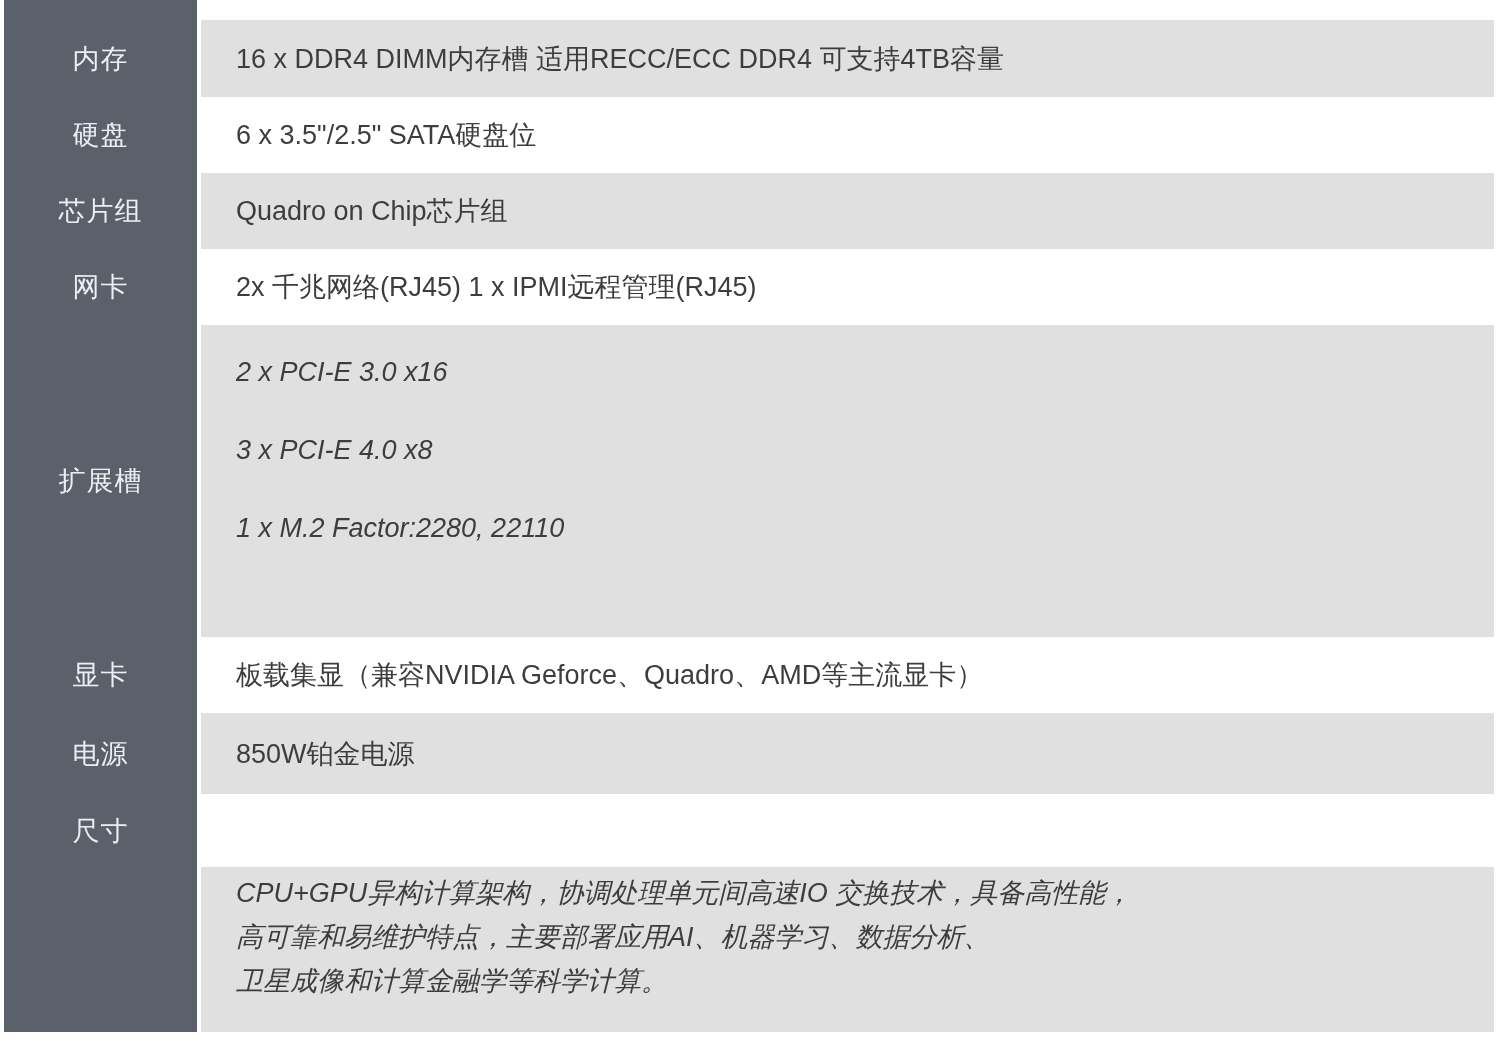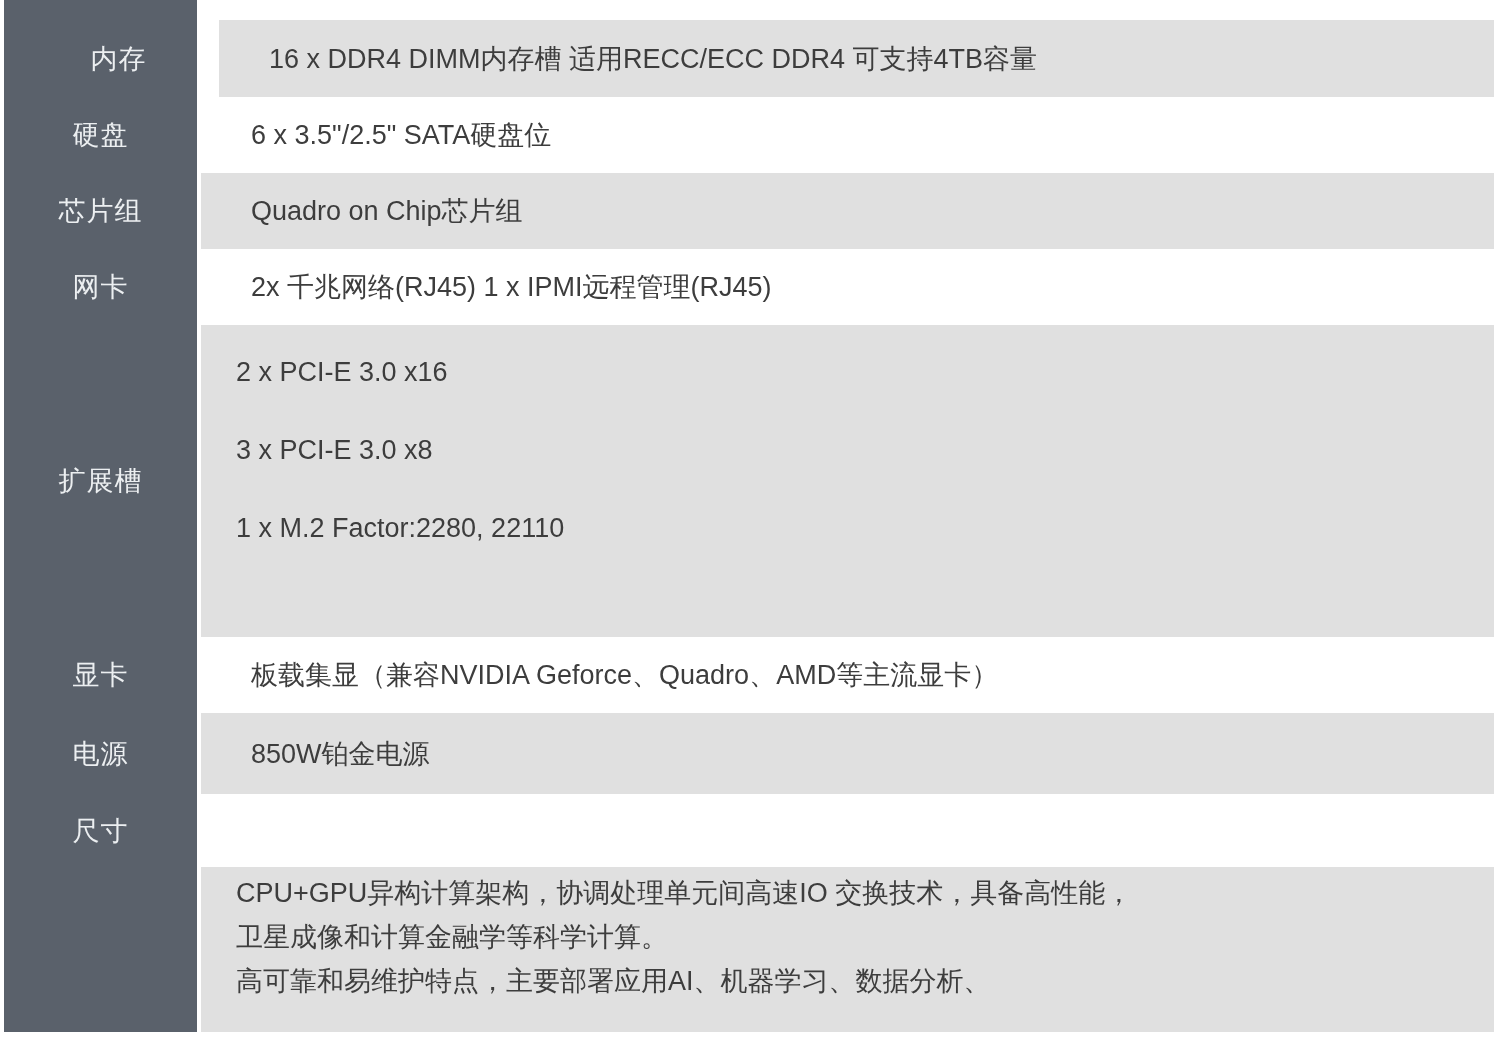--- a/index.html
+++ b/index.html
@@ -26,30 +26,30 @@
     display:flex;align-items:center;justify-content:center;
     color:var(--sidebar-text);
     font-size:27px;letter-spacing:1px;
   }
   .row{
     position:absolute;left:201px;right:6px;
     color:var(--text);font-size:27px;
   }
   .row.gray{background:var(--row-alt-bg);}
   .row.white{background:var(--row-bg);}
-  .row.single{display:flex;align-items:center;padding-left:50px;box-sizing:border-box;}
-  .row.multi{box-sizing:border-box;padding-left:35px;}
+  .row.single{display:flex;align-items:center;padding-left:35px;box-sizing:border-box;}
+  .row.multi{box-sizing:border-box;padding-left:35px;font-style:italic;}
   .row .line{white-space:nowrap;}
   .row.slots{padding-top:8px;}
   .row.slots .line{line-height:78px;}
   .row.desc{padding-top:4px;}
   .row.desc .line{line-height:44px;}
 
   
-  .r1{top:20px;height:77px;margin-left:18px;}
+  .r1{top:20px;height:77px;}
   .r2{top:97px;height:76px;}
   .r3{top:173px;height:76px;}
   .r4{top:249px;height:76px;}
   .r5{top:325px;height:312px;}
   .r6{top:637px;height:76px;}
   .r7{top:713px;height:81px;}
   .r8{top:794px;height:73px;}
   .r9{top:867px;height:165px;}
 </style>
 </head>
@@ -79,32 +79,32 @@
   <div class="row gray single r3">
     <span class="line">Quadro on Chip芯片组</span>
   </div>
 
   <div class="row white single r4">
     <span class="line">2x 千兆网络(RJ45) 1 x IPMI远程管理(RJ45)</span>
   </div>
 
   <div class="row gray multi slots r5">
     <div class="line">2 x PCI-E 3.0 x16</div>
-    <div class="line">3 x PCI-E 3.0 x8</div>
+    <div class="line">3 x PCI-E 4.0 x8</div>
     <div class="line">1 x M.2 Factor:2280, 22110</div>
   </div>
 
   <div class="row white single r6">
     <span class="line">板载集显（兼容NVIDIA Geforce、Quadro、AMD等主流显卡）</span>
   </div>
 
   <div class="row gray single r7">
     <span class="line">850W铂金电源</span>
   </div>
 
 
   <div class="row gray multi desc r9">
     <div class="line">CPU+GPU异构计算架构，协调处理单元间高速IO 交换技术，具备高性能，</div>
+    <div class="line">高可靠和易维护特点，主要部署应用AI、机器学习、数据分析、</div>
     <div class="line">卫星成像和计算金融学等科学计算。</div>
-    <div class="line">高可靠和易维护特点，主要部署应用AI、机器学习、数据分析、</div>
   </div>
 
 </div>
 
 </body></html>

